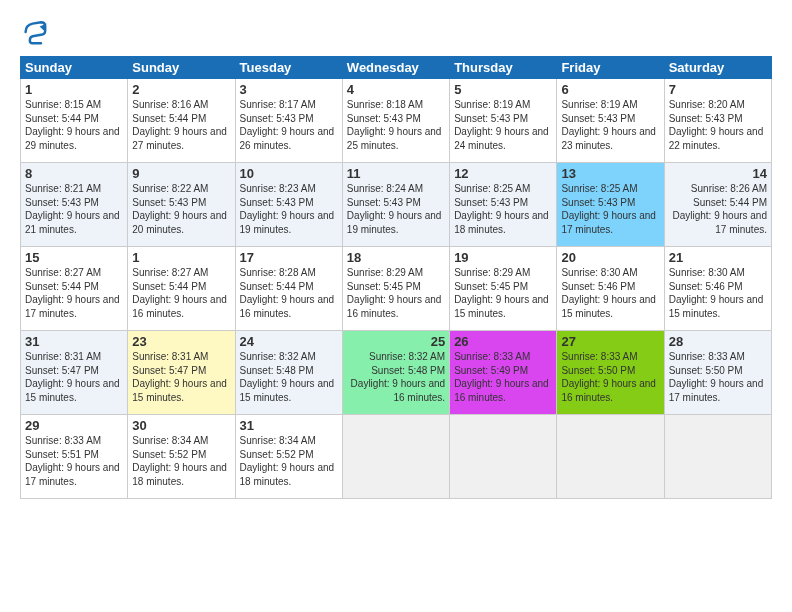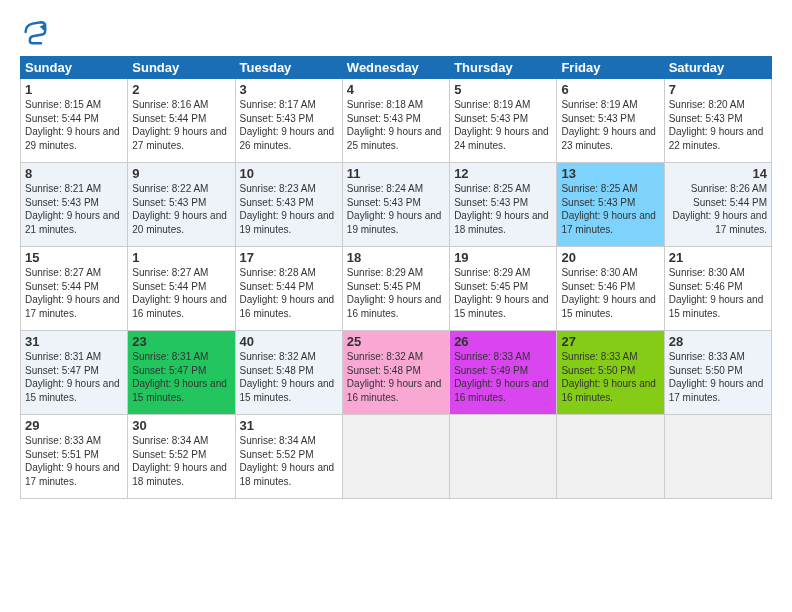--- a/index.html
+++ b/index.html
@@ -171,25 +171,25 @@
           <td><span class="day-num">19</span>
 <span class="day-info">Sunrise: 8:29 AM<br>Sunset: 5:45 PM<br>Daylight: 9 hours and 15 minutes.</span></td>
           <td><span class="day-num">20</span>
 <span class="day-info">Sunrise: 8:30 AM<br>Sunset: 5:46 PM<br>Daylight: 9 hours and 15 minutes.</span></td>
           <td><span class="day-num">21</span>
 <span class="day-info">Sunrise: 8:30 AM<br>Sunset: 5:46 PM<br>Daylight: 9 hours and 15 minutes.</span></td>
         </tr>
         <tr>
           <td style="background: rgb(238, 243, 250);"><span class="day-num">31</span>
 <span class="day-info">Sunrise: 8:31 AM<br>Sunset: 5:47 PM<br>Daylight: 9 hours and 15 minutes.</span></td>
-          <td style="background: #22c55e;"><span class="day-num">23</span>
+          <td style="background: #fef9c3;"><span class="day-num">23</span>
 <span class="day-info">Sunrise: 8:31 AM<br>Sunset: 5:47 PM<br>Daylight: 9 hours and 15 minutes.</span></td>
-          <td style="background: rgb(238, 243, 250);"><span class="day-num">40</span>
+          <td style="background: rgb(238, 243, 250);"><span class="day-num">24</span>
 <span class="day-info">Sunrise: 8:32 AM<br>Sunset: 5:48 PM<br>Daylight: 9 hours and 15 minutes.</span></td>
-          <td style="background: #f9a8d4;"><span class="day-num">25</span>
+          <td style="background: #86efac; text-align: right;"><span class="day-num">25</span>
 <span class="day-info">Sunrise: 8:32 AM<br>Sunset: 5:48 PM<br>Daylight: 9 hours and 16 minutes.</span></td>
           <td style="background: #d946ef;"><span class="day-num">26</span>
 <span class="day-info">Sunrise: 8:33 AM<br>Sunset: 5:49 PM<br>Daylight: 9 hours and 16 minutes.</span></td>
           <td style="background: #84cc16;"><span class="day-num">27</span>
 <span class="day-info">Sunrise: 8:33 AM<br>Sunset: 5:50 PM<br>Daylight: 9 hours and 16 minutes.</span></td>
           <td style="background: rgb(238, 243, 250);"><span class="day-num">28</span>
 <span class="day-info">Sunrise: 8:33 AM<br>Sunset: 5:50 PM<br>Daylight: 9 hours and 17 minutes.</span></td>
         </tr>
         <tr>
           <td><span class="day-num">29</span>

